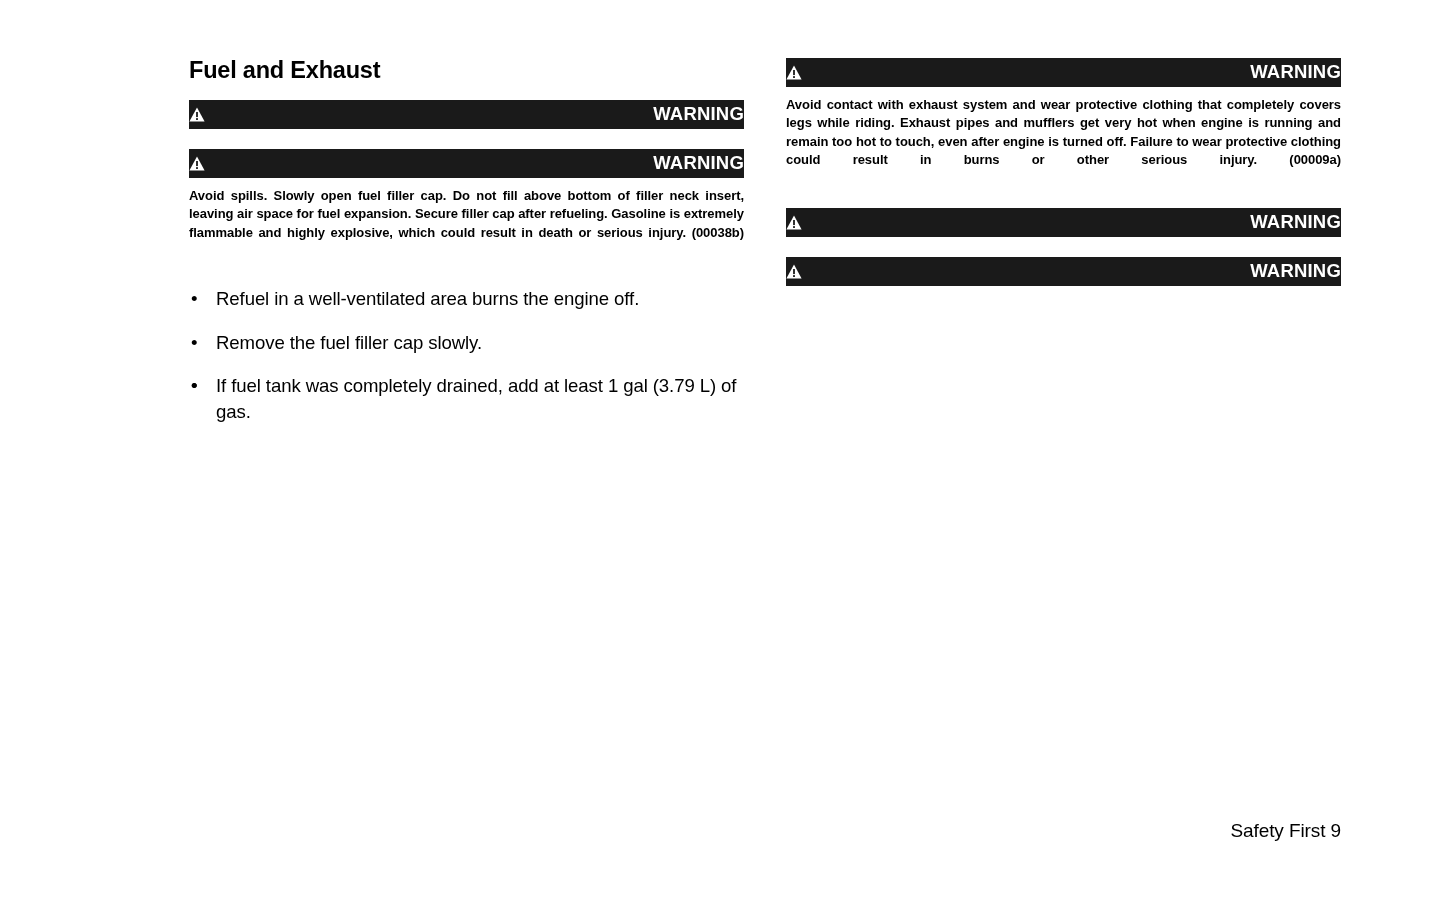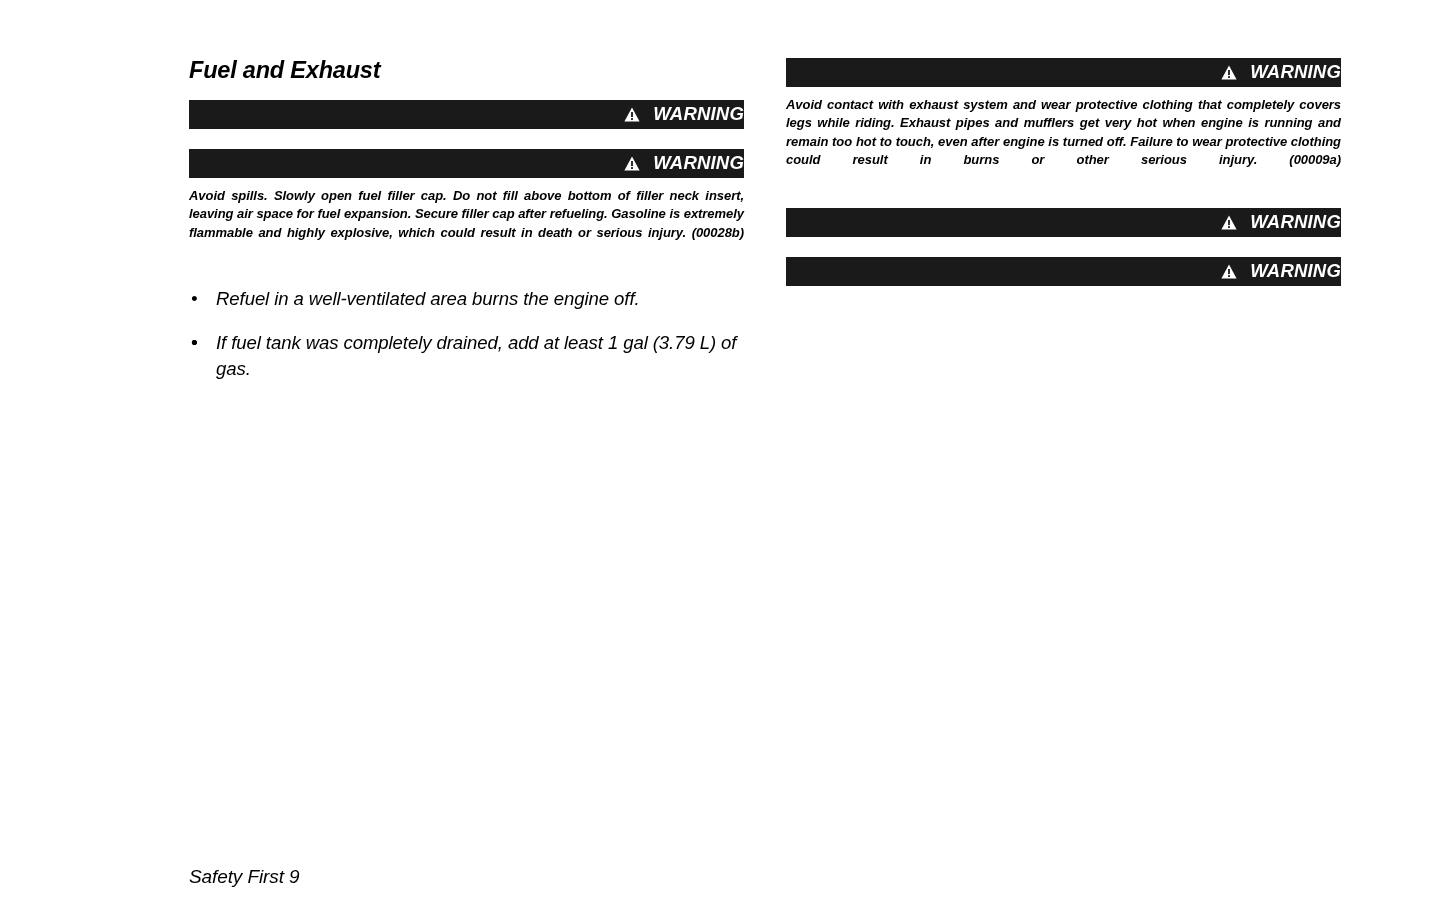--- a/index.html
+++ b/index.html
@@ -16,21 +16,20 @@
     overflow: hidden;
     position: relative;
   }
 
   .page {
     position: absolute;
     left: 0;
     top: 0;
     width: 1445px;
     height: 900px;
-    font-style: italic;
   }
 
   .columns {
     position: absolute;
     left: 189px;
     top: 58px;
     width: 1152px;
     display: flex;
     justify-content: space-between;
     align-items: flex-start;
@@ -53,21 +52,21 @@
   .warning-block {
     margin: 0 0 20px 0;
   }
 
   .warning-banner {
     background: #1a1a1a;
     color: #ffffff;
     height: 29px;
     display: flex;
     align-items: center;
-    justify-content: flex-end;
+    justify-content: space-between;
     gap: 13px;
   }
 
   .warning-banner-label {
     font-size: 18.5px;
     font-weight: bold;
     letter-spacing: 0.2px;
     line-height: 1;
   }
 
@@ -123,25 +122,24 @@
     font-size: 18.6px;
     line-height: 1.42;
   }
 
   
   .page-footer {
     position: absolute;
     left: 189px;
     top: 820px;
     width: 1152px;
-    text-align: left;
+    text-align: right;
     font-size: 19px;
     font-weight: normal;
     letter-spacing: -0.1px;
-    margin-top: 46px;
   }
 </style>
 </head>
 <body>
 
 <div class="page">
 
   <div class="columns">
 
     <div class="column">
@@ -165,30 +163,31 @@
         <div class="warning-banner">
           <span class="warning-triangle-icon">
             <svg width="16" height="15" viewBox="0 0 16 15" aria-hidden="true">
               <polygon points="8,0.6 15.6,14.4 0.4,14.4" fill="#ffffff"></polygon>
               <rect x="7.1" y="5.0" width="1.8" height="5.1" fill="#1a1a1a"></rect>
               <rect x="7.1" y="11.1" width="1.8" height="1.9" fill="#1a1a1a"></rect>
             </svg>
           </span>
           <span class="warning-banner-label">WARNING</span>
         </div>
-        <p class="warning-body">Avoid spills. Slowly open fuel filler cap. Do not fill above bottom of filler neck insert, leaving air space for fuel expansion. Secure filler cap after refueling. Gasoline is extremely flammable and highly explosive, which could result in death or serious injury. (00028b)</p>
+        <p class="warning-body">Avoid spills. Slowly open fuel filler cap. Do not fill above bottom of filler neck insert, leaving air space for fuel expansion. Secure filler cap after refueling. Gasoline is extremely flammable and highly explosive, which could result in death or serious injury. (00038b)</p>
       </div>
 
       <ul class="bullet-list">
         <li class="bullet-item">
           <span class="bullet-marker">•</span>
           <span>Refuel in a well-ventilated area burns the engine off.</span>
         </li>
         <li class="bullet-item">
           <span class="bullet-marker">•</span>
+          <span>Remove the fuel filler cap slowly.</span>
         </li>
         <li class="bullet-item">
           <span class="bullet-marker">•</span>
         </li>
         <li class="bullet-item">
           <span class="bullet-marker">•</span>
           <span>If fuel tank was completely drained, add at least 1 gal (3.79 L) of gas.</span>
         </li>
       </ul>
 

